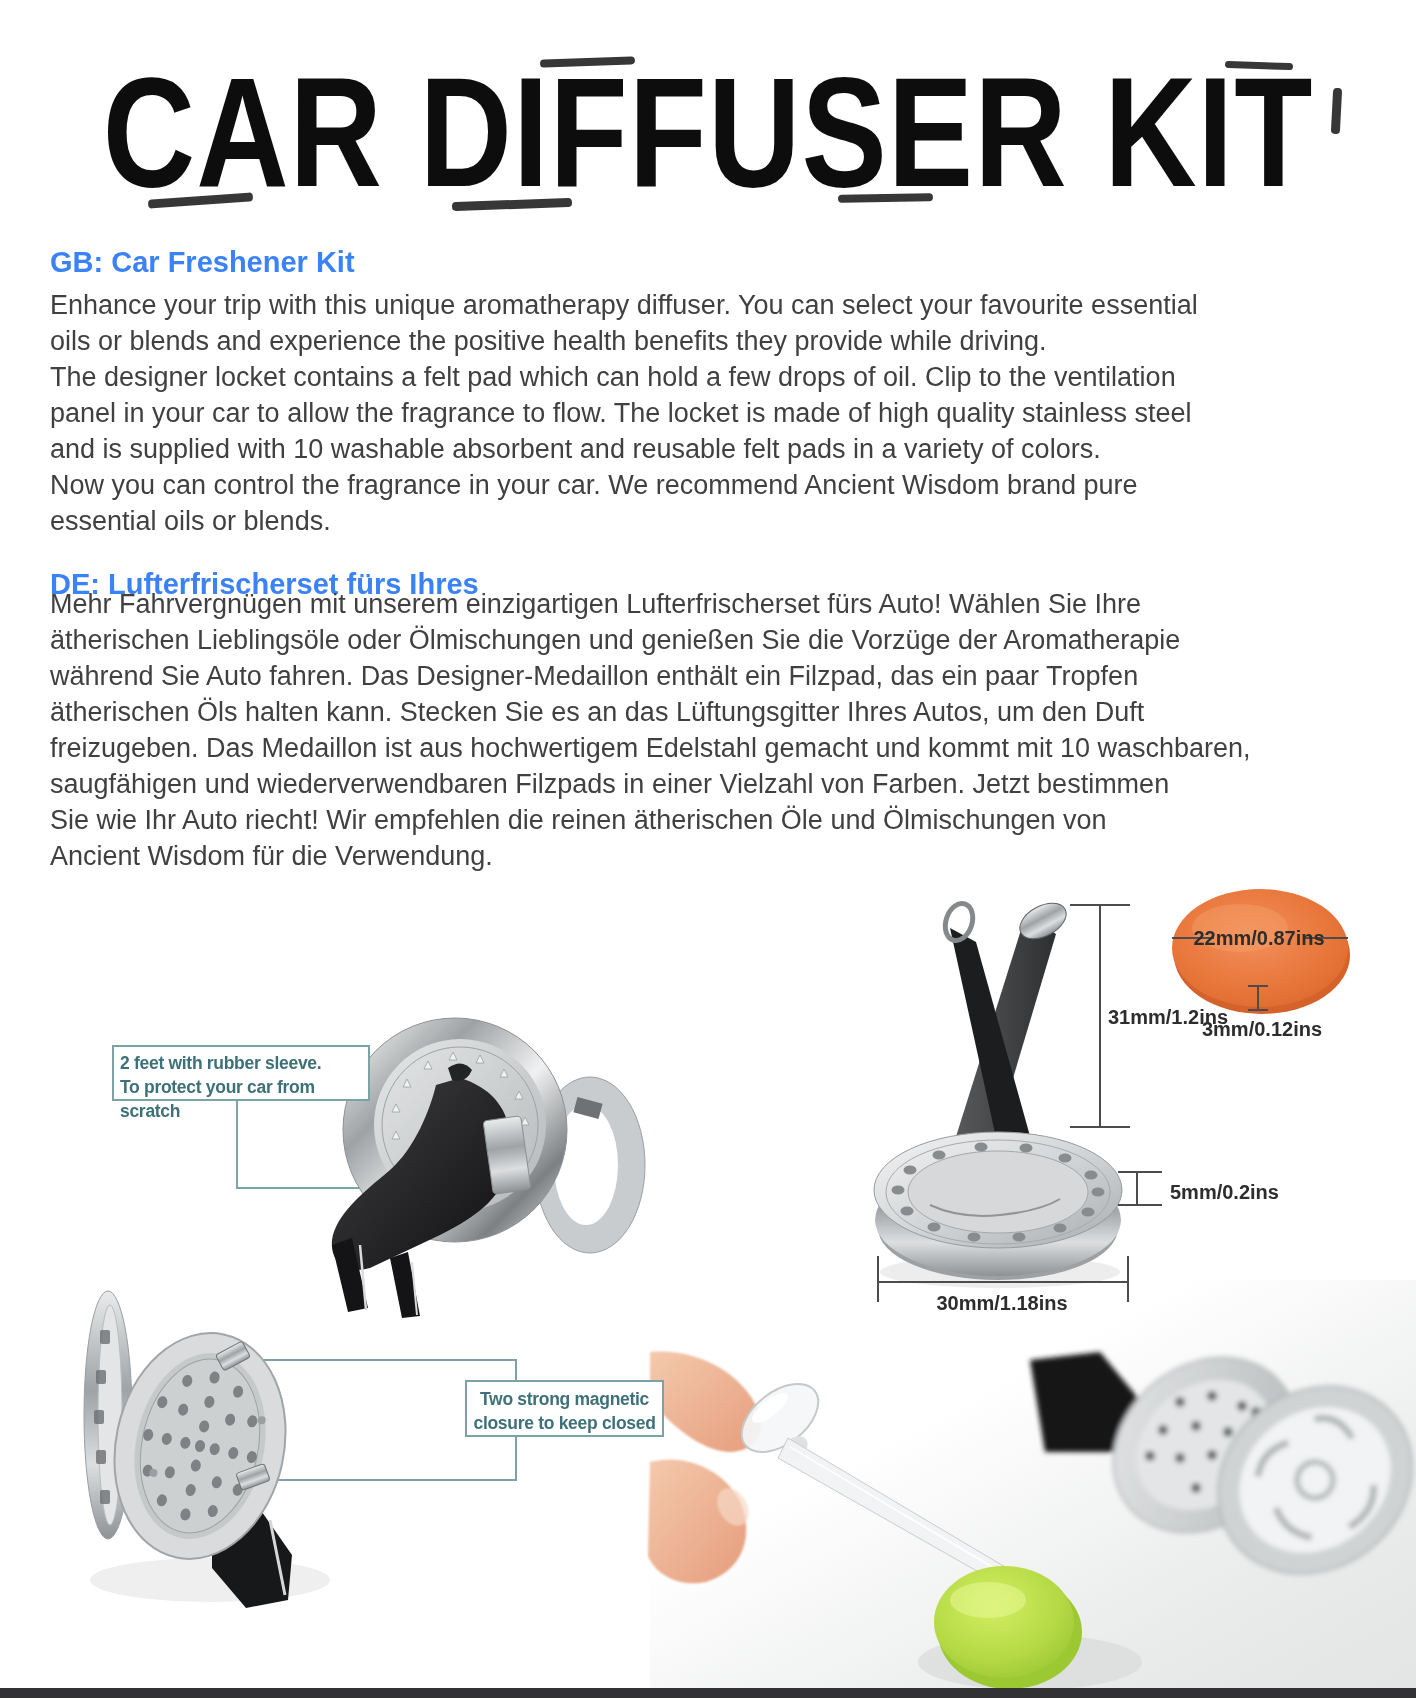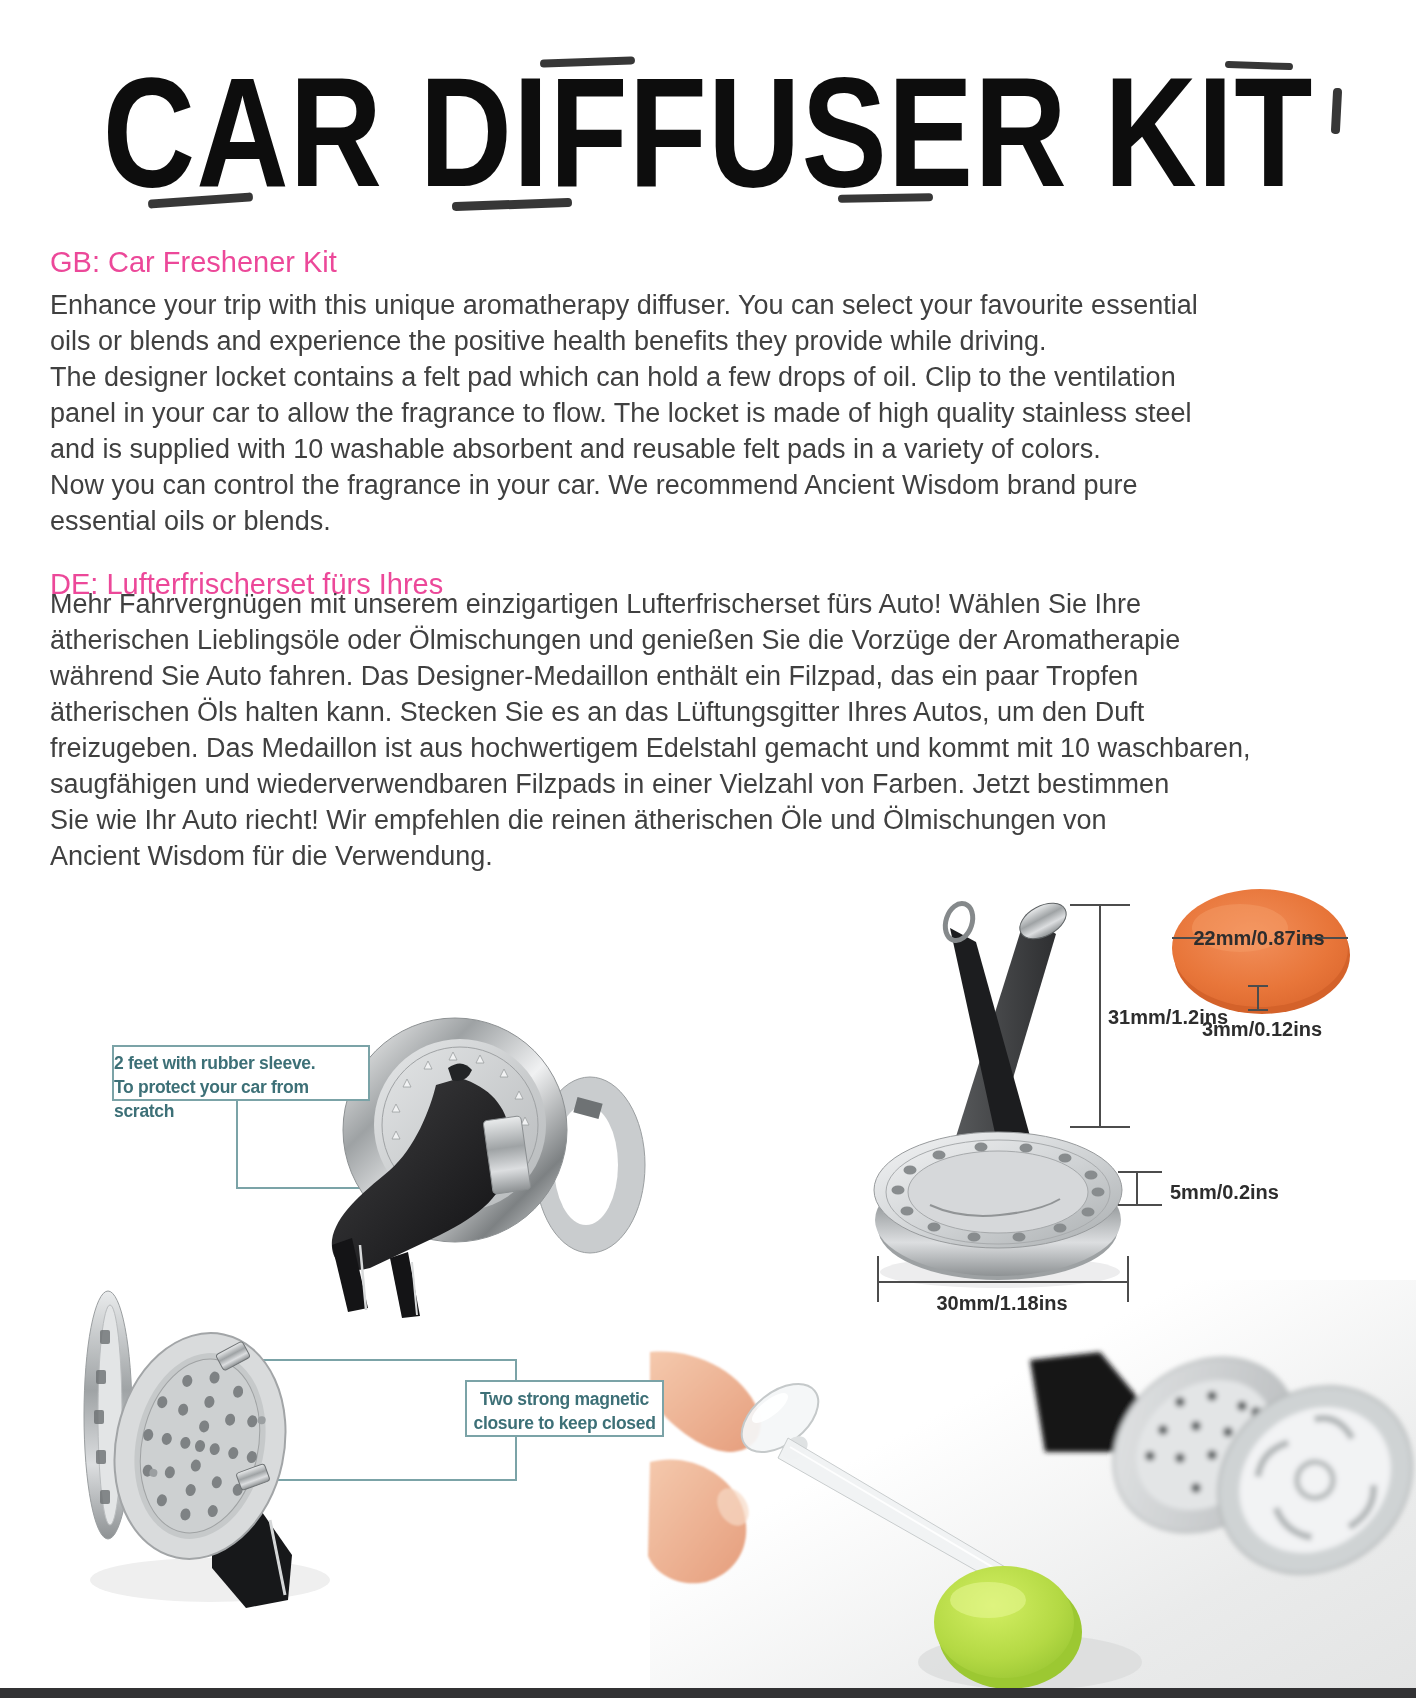--- a/index.html
+++ b/index.html
@@ -9,32 +9,32 @@
   }
   
   .title-wrap{position:absolute;left:0;top:42px;width:1416px;text-align:center;}
   .title-text{
     display:inline-block;font-weight:900;font-size:128px;letter-spacing:1px;
     color:#0d0d0d;transform:scaleY(1.22);transform-origin:top center;
     font-family:"Liberation Sans", sans-serif;white-space:nowrap;
   }
   .smudge{position:absolute;background:#141414;border-radius:4px;opacity:.85;}
   
-  .sec-heading{position:absolute;left:50px;font-size:29px;font-weight:normal;color:#ec4899;}
+  .sec-heading{position:absolute;left:50px;font-size:29px;font-weight:bold;color:#3b82f6;}
   .sec-body{
     position:absolute;left:50px;width:1360px;font-size:27px;line-height:36px;
     color:#404040;white-space:pre-line;
   }
   
   .callout{
     position:absolute;background:#ffffff;border:2px solid #7ba3a7;
     color:#3d7077;font-weight:bold;font-size:17.5px;line-height:24px;
     letter-spacing:-0.3px;white-space:pre-line;box-sizing:border-box;
   }
-  #callout-feet{left:112px;top:1045px;width:258px;height:56px;padding:4px 6px 0 0;}
+  #callout-feet{left:112px;top:1045px;width:258px;height:56px;padding:4px 6px 0 6px;}
   #callout-magnet{left:465px;top:1380px;width:199px;height:57px;padding:5px 4px 12px 4px;text-align:center;}
   
   #gfx{position:absolute;left:0;top:850px;width:1416px;height:848px;}
   #bottom-bar{position:absolute;left:0;top:1688px;width:1416px;height:10px;background:#323234;}
 </style>
 </head>
 <body>
 
 <div id="page">
 

